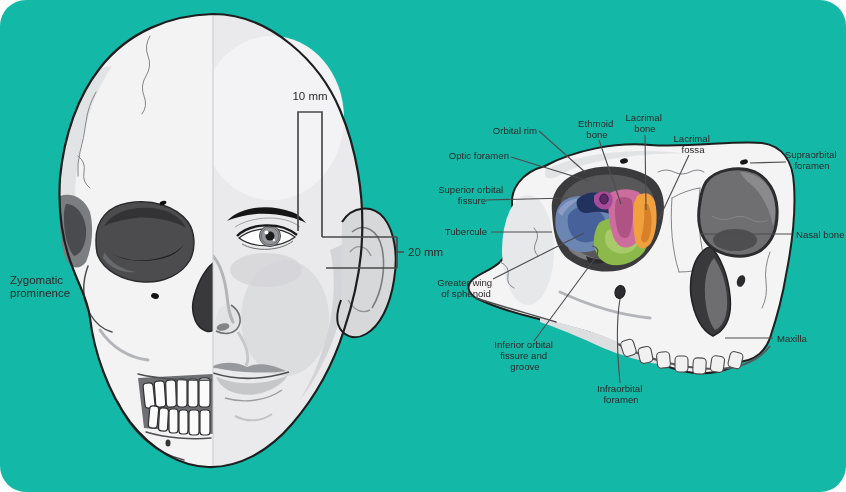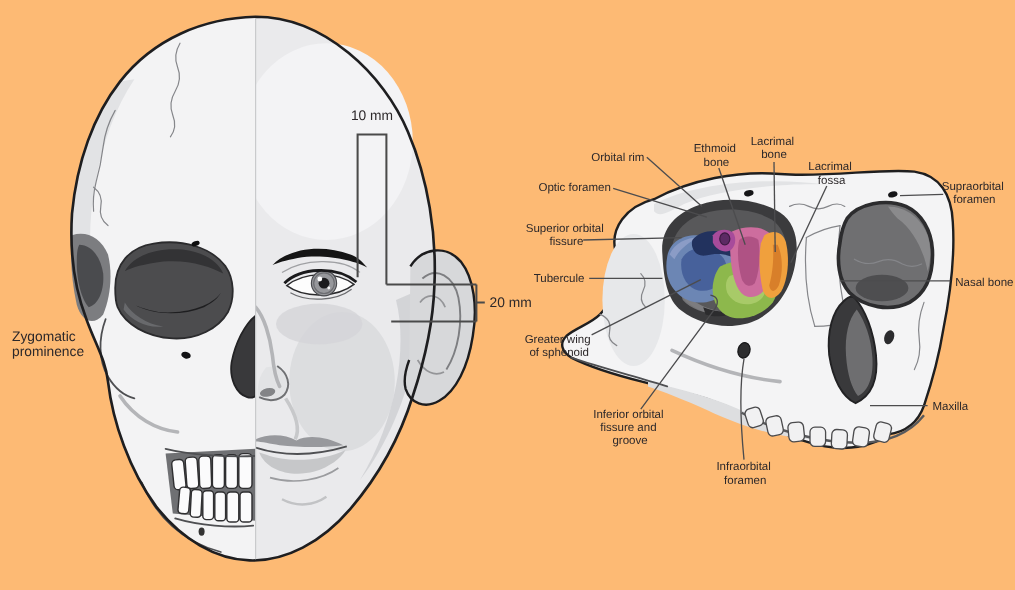--- a/index.html
+++ b/index.html
@@ -1,16 +1,16 @@
 <!DOCTYPE html>
 <html><head>
 <meta charset="utf-8">
 <style>
   html,body{margin:0;padding:0;background:#ffffff;width:846px;height:492px;overflow:hidden;}
-  .stage{position:relative;width:846px;height:492px;background:#fdba74;font-family:"Liberation Sans",sans-serif;}
+  .stage{position:relative;width:846px;height:492px;background:#14b8a6;font-family:"Liberation Sans",sans-serif;border-radius:26px;}
   svg{display:block;}
   .outline{fill:none;stroke:#1e1e20;stroke-width:2.2;stroke-linecap:round;stroke-linejoin:round;}
   .thin{fill:none;stroke:#4e4f52;stroke-width:1.5;stroke-linecap:round;}
   .soft{fill:none;stroke:#b4b5b8;stroke-width:3;stroke-linecap:round;}
   .suture2{fill:none;stroke:#85868a;stroke-width:1;stroke-linecap:round;}
   .leader{fill:none;stroke:#4c4c4e;stroke-width:1.1;}
   .bracket{fill:none;stroke:#4a4a4a;stroke-width:1.7;}
   .lbl{font-family:"Liberation Sans",sans-serif;font-size:9.6px;fill:#2c282a;}
   .lbl-big{font-family:"Liberation Sans",sans-serif;font-size:11.5px;fill:#2c282a;}
   .tooth{fill:#fbfbfc;stroke:#2f2f31;stroke-width:1.2;}

